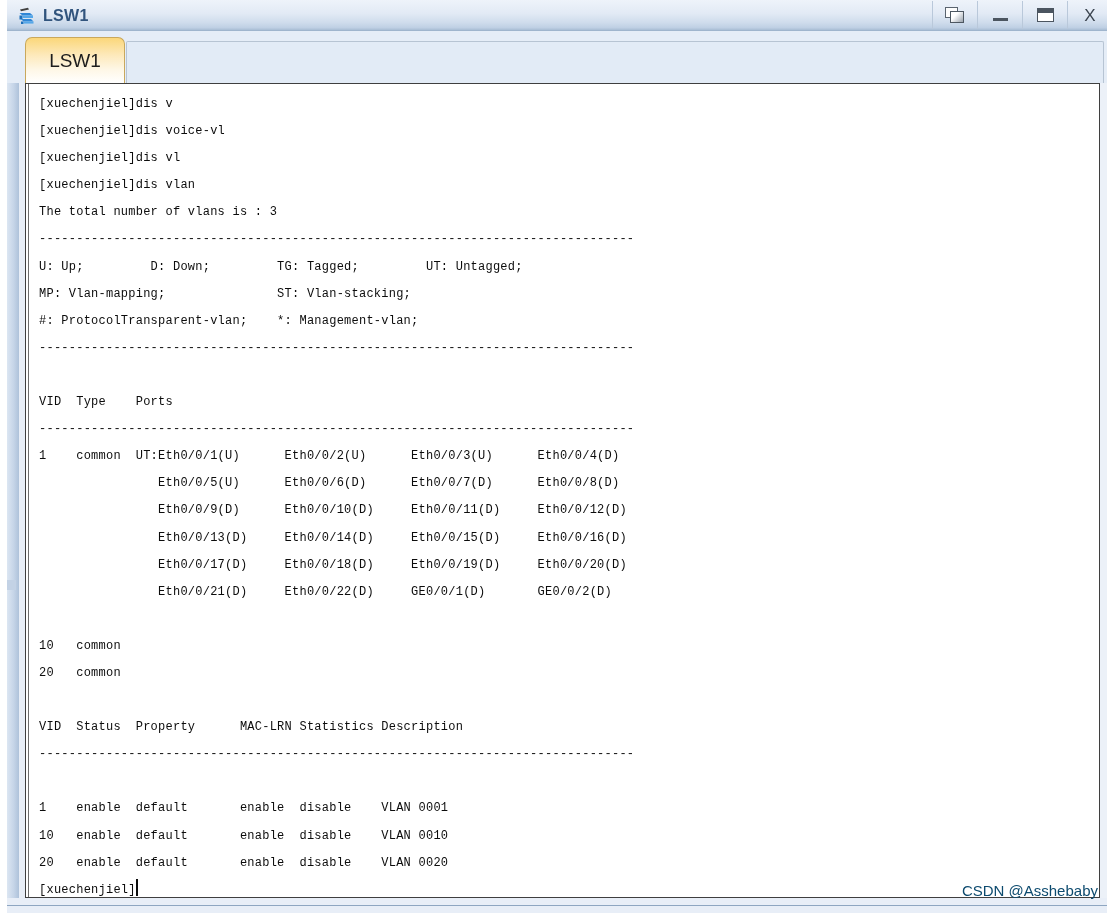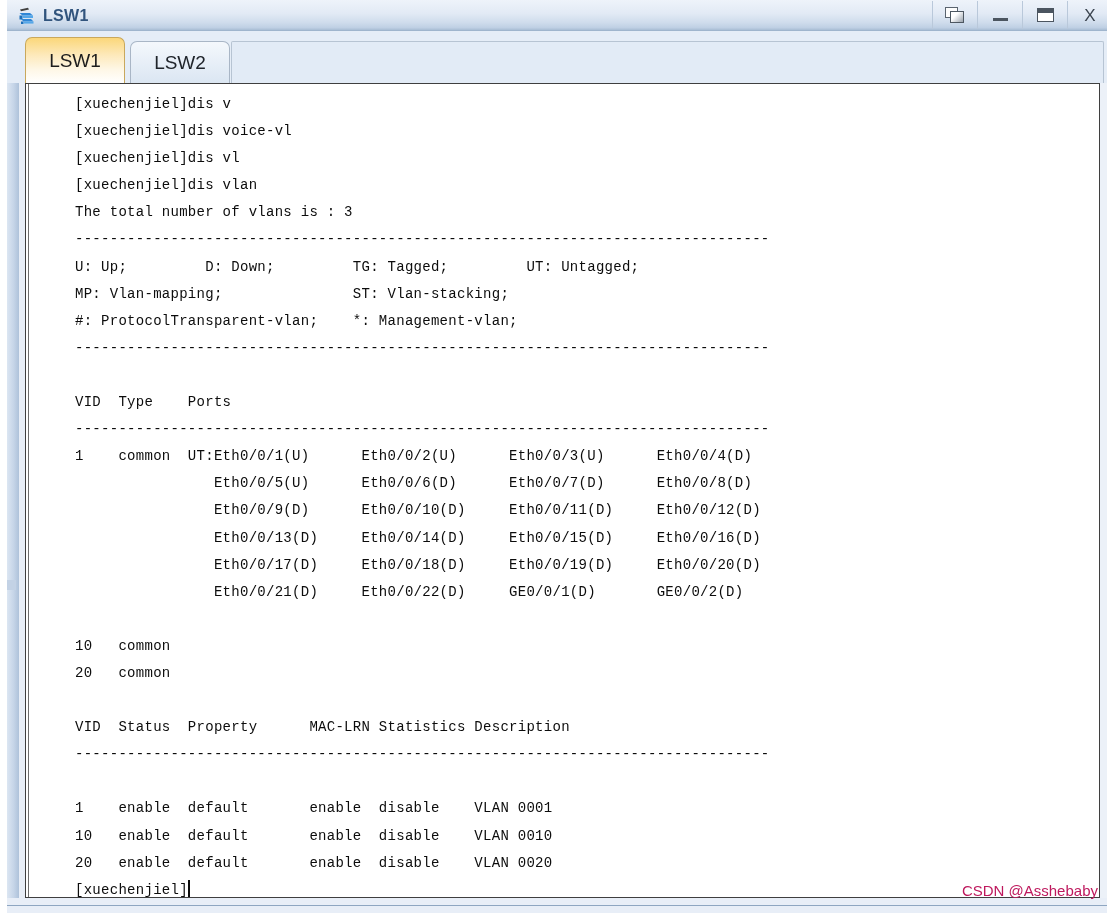--- a/index.html
+++ b/index.html
@@ -203,27 +203,26 @@
     width: 1px;
     background: #6d6d6d;
   }
   .term {
     position: absolute;
     left: 13px;
     top: 7px;
     right: 2px;
     bottom: 0;
     font-family: "Liberation Mono", "DejaVu Sans Mono", monospace;
-    font-size: 14px;
+    font-size: 12px;
     line-height: 27.1px;
     color: #0c0c0c;
     white-space: pre;
     letter-spacing: 0.02em;
     font-weight: normal;
-    margin-left: 36px;
   }
   .term .line {
     height: 27.1px;
     white-space: pre;
   }
   .cursor {
     display: inline-block;
     width: 2px;
     height: 17px;
     background: #0c0c0c;
@@ -268,21 +267,21 @@
     box-sizing: border-box;
   }
 
   
   .watermark {
     position: absolute;
     right: 16px;
     bottom: 14px;
     font-family: "Liberation Sans", sans-serif;
     font-size: 15px;
-    color: #be185d;
+    color: #0c4a6e;
     white-space: nowrap;
     z-index: 10;
   }
 </style>
 </head>
 <body>
 
 <div class="window">
 
   <div class="titlebar">
@@ -318,23 +317,20 @@
         <span class="glyph">X</span>
       </div>
     </div>
   </div>
 
   <div class="tabstrip">
     <div class="tabstrip-inner">
       <div class="tab active">
         <span>LSW1</span>
       </div>
-      <div class="tab inactive">
-        <span>LSW2</span>
-      </div>
       <div class="tab-filler"></div>
     </div>
   </div>
 
   <div class="left-rail">
     <div class="left-rail-mark"></div>
   </div>
 
   <div class="right-gutter"></div>
 

